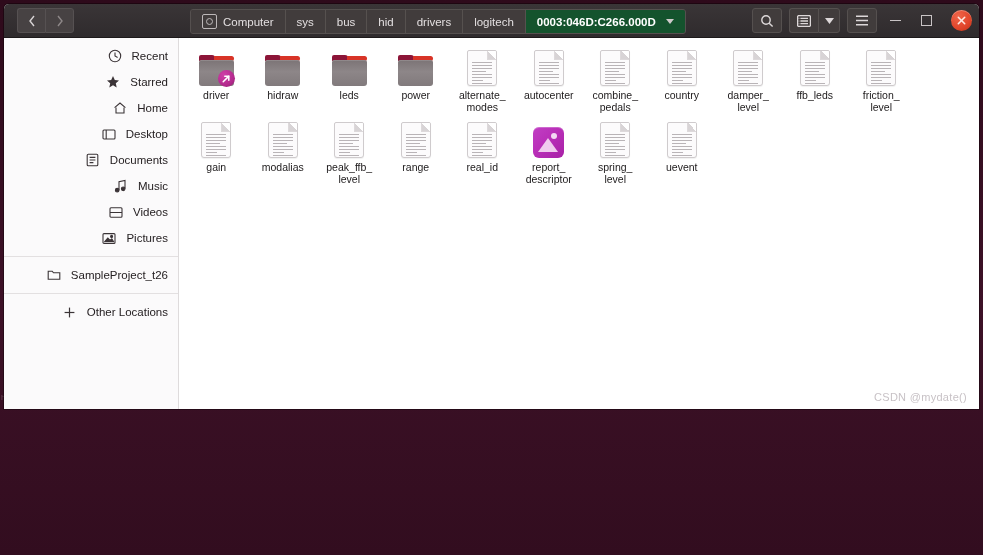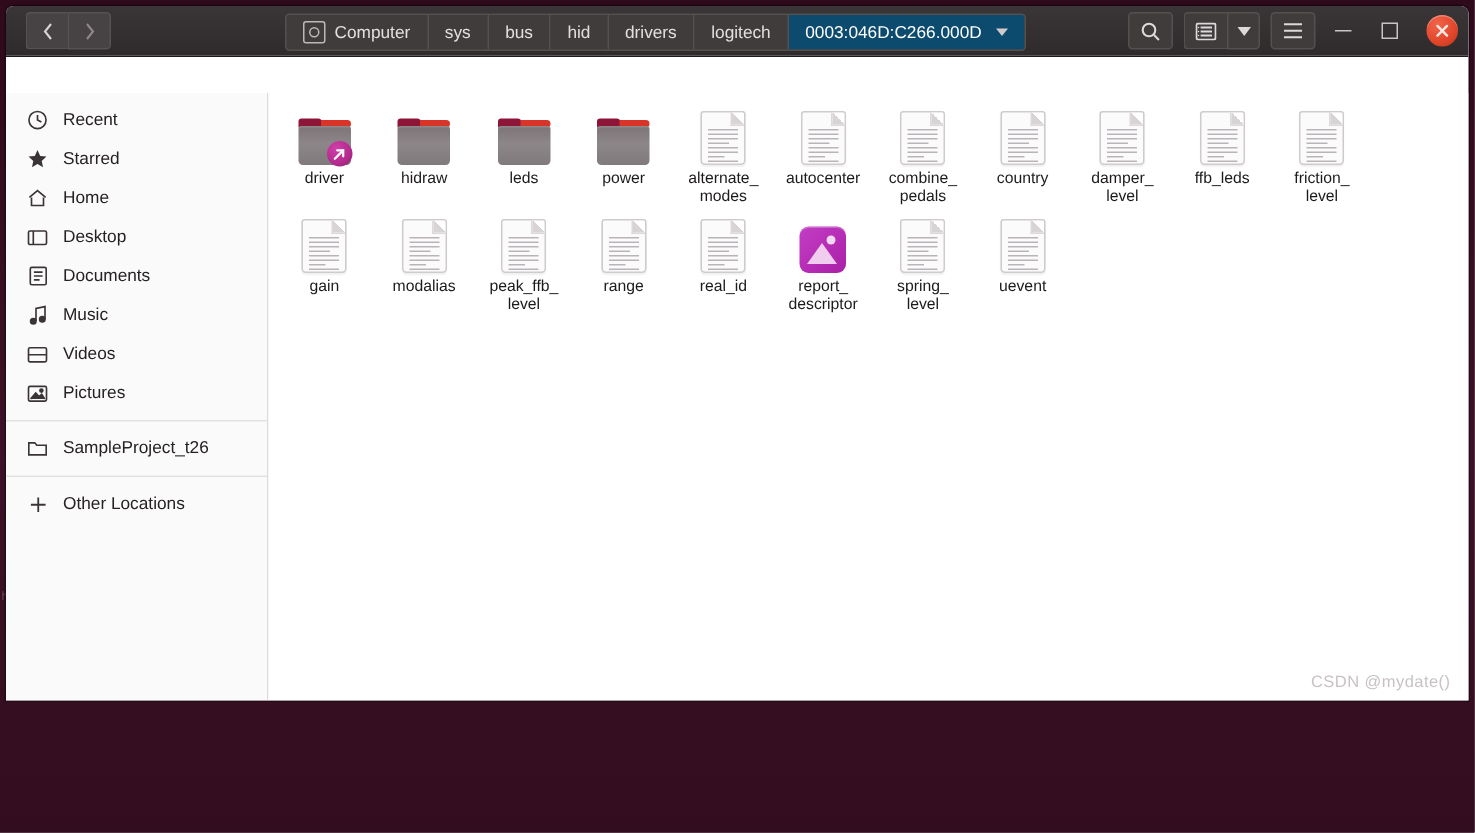--- a/index.html
+++ b/index.html
@@ -30,28 +30,27 @@
     font-size: 8px;
     line-height: 11px;
     color: #8e7780;
     opacity: .55;
     letter-spacing: .5px;
   }
   
   .window {
     position: absolute;
     left: 4px; top: 4px;
-    width: 975px; height: 463px;
+    width: 975px; height: 405px;
     background: #ffffff;
     display: flex;
     flex-direction: column;
     border-radius: 5px 5px 0 0;
     overflow: hidden;
     box-shadow: 0 0 0 1px rgba(0,0,0,.35);
-    gap: 24px;
   }
   
   .titlebar {
     height: 33px;
     min-height: 33px;
     background: linear-gradient(180deg,#3a3537 0%, #2f2b2d 100%);
     border-bottom: 1px solid #1d1a1b;
     display: flex;
     align-items: center;
     padding: 0 5px;
@@ -94,22 +93,23 @@
     font-size: 11.5px;
     color: #e3dfe0;
     background: #413c3c;
     border-right: 1px solid #56514f;
     cursor: pointer;
     white-space: nowrap;
     height: 100%;
   }
   .crumb:last-child { border-right: none; }
   .crumb.active {
-    background: #0c4a6e;
+    background: #14532d;
     color: #ffffff;
+    font-weight: bold;
   }
   .crumb .disk-ico {
     width: 13px; height: 13px;
     border: 1px solid #bdb8b9;
     border-radius: 2px;
     display: flex; align-items: center; justify-content: center;
   }
   .crumb .disk-ico::after {
     content: "";
     width: 5px; height: 5px;
@@ -187,20 +187,21 @@
     overflow: hidden;
   }
   .side-item {
     display: flex;
     align-items: center;
     gap: 9px;
     height: 26px;
     padding: 0 10px 0 13px;
     cursor: pointer;
     color: #262123;
+    justify-content: flex-end;
   }
   .side-ico {
     width: 16px; height: 16px;
     display: flex; align-items: center; justify-content: center;
     color: #3b3437;
     flex: none;
   }
   .side-ico svg { display:block; }
   .side-sep {
     height: 1px;

